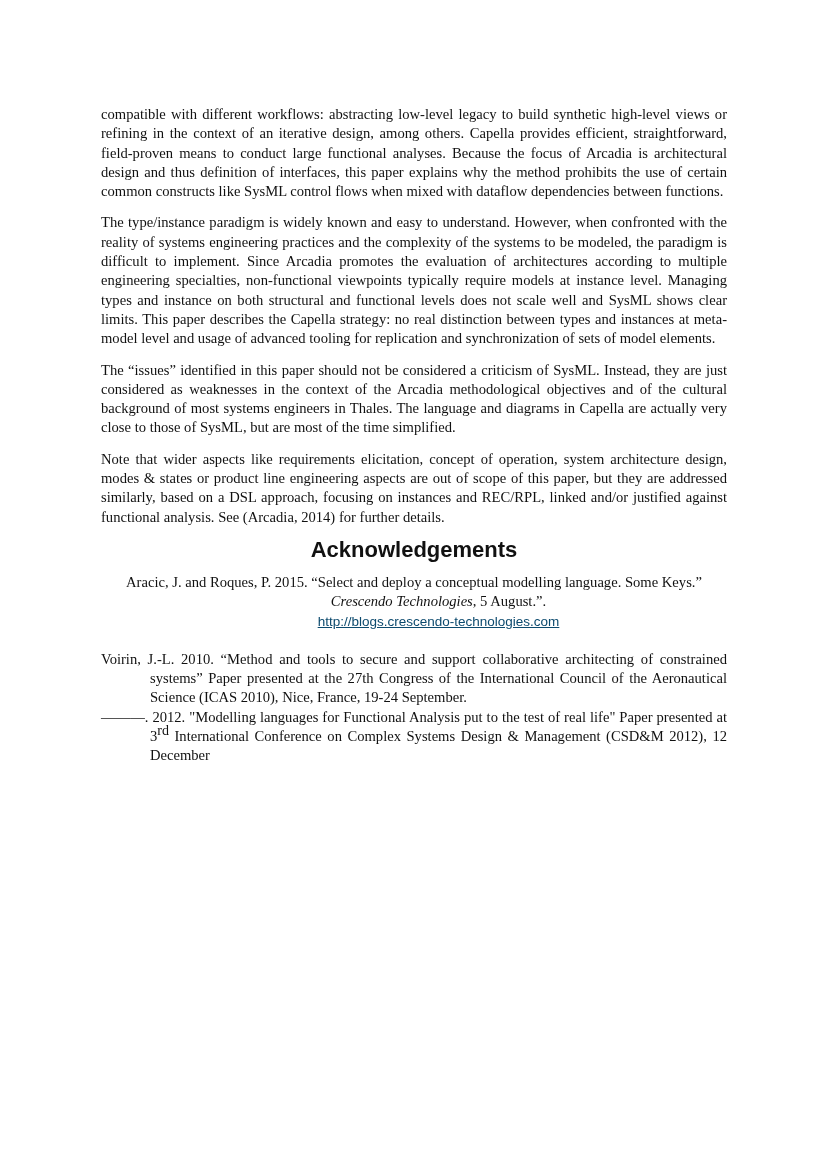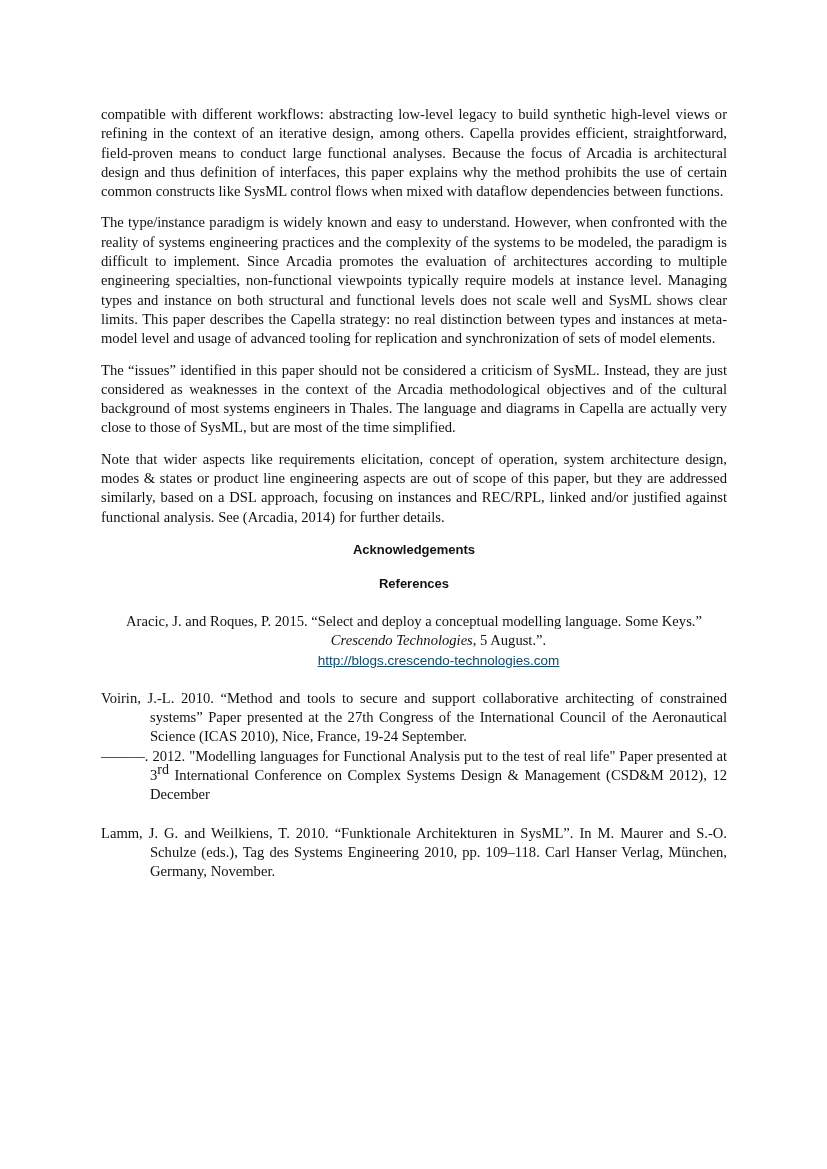--- a/index.html
+++ b/index.html
@@ -3,21 +3,21 @@
 <meta charset="utf-8">
 <style>
   html, body { margin: 0; padding: 0; background: #ffffff; }
   body { width: 827px; height: 1169px; position: relative; overflow: hidden; }
   .page {
     position: absolute; left: 101px; top: 105px; width: 626px;
     font-family: "Liberation Serif", serif; font-size: 14.6px; line-height: 19.3px; color: #111;
   }
   p.body { margin: 0 0 12px 0; text-align: justify; }
   h2 {
-    font-family: "Liberation Sans", sans-serif; font-weight: bold; font-size: 13px;
+    font-family: "Liberation Sans", sans-serif; font-weight: bold; font-size: 22px;
     text-align: center; margin: 0; line-height: 22px;
   }
   h2.ack { margin: 6px 0 12px 0; }
   h2.refs { margin: 4px 0 17px 0; }
   .ref { margin: 0 0 19px 0; padding-left: 49px; text-indent: -49px; text-align: center; }
   .ref.just { text-align: justify; }
   .ref.tight { margin-bottom: 0; }
   .link {
     font-family: "Liberation Sans", sans-serif; font-size: 13.5px; color: #0c4a6e;
     text-decoration: underline; display: inline-block; text-indent: 0;
@@ -29,31 +29,27 @@
 <body>
 
 <div class="page">
   <p class="body">compatible with different workflows: abstracting low-level legacy to build synthetic high-level views or refining in the context of an iterative design, among others. Capella provides efficient, straightforward, field-proven means to conduct large functional analyses. Because the focus of Arcadia is architectural design and thus definition of interfaces, this paper explains why the method prohibits the use of certain common constructs like SysML control flows when mixed with dataflow dependencies between functions.</p>
   <p class="body">The type/instance paradigm is widely known and easy to understand. However, when confronted with the reality of systems engineering practices and the complexity of the systems to be modeled, the paradigm is difficult to implement. Since Arcadia promotes the evaluation of architectures according to multiple engineering specialties, non-functional viewpoints typically require models at instance level. Managing types and instance on both structural and functional levels does not scale well and SysML shows clear limits. This paper describes the Capella strategy: no real distinction between types and instances at meta-model level and usage of advanced tooling for replication and synchronization of sets of model elements.</p>
   <p class="body">The “issues” identified in this paper should not be considered a criticism of SysML. Instead, they are just considered as weaknesses in the context of the Arcadia methodological objectives and of the cultural background of most systems engineers in Thales. The language and diagrams in Capella are actually very close to those of SysML, but are most of the time simplified.</p>
   <p class="body">Note that wider aspects like requirements elicitation, concept of operation, system architecture design, modes &amp; states or product line engineering aspects are out of scope of this paper, but they are addressed similarly, based on a DSL approach, focusing on instances and REC/RPL, linked and/or justified against functional analysis. See (Arcadia, 2014) for further details.</p>
 
   <h2 class="ack">Acknowledgements</h2>
 
-  <h2 class="refs">References</h2>
 
   <div class="ref">
     <span>Aracic, J. and Roques, P. 2015. “Select and deploy a conceptual modelling language. Some Keys.” </span><i>Crescendo Technologies</i><span>, 5 August.”.</span><br>
     <span class="link">http://blogs.crescendo-technologies.com</span>
   </div>
 
   <div class="ref just tight">
     <span>Voirin, J.-L. 2010. “Method and tools to secure and support collaborative architecting of constrained systems” Paper presented at the 27th Congress of the International Council of the Aeronautical Science (ICAS 2010), Nice, France, 19-24 September.</span>
   </div>
   <div class="ref just">
     <span>———. 2012. "Modelling languages for Functional Analysis put to the test of real life" Paper presented at 3</span><sup>rd</sup><span> International Conference on Complex Systems Design &amp; Management (CSD&amp;M 2012), 12 December</span>
   </div>
 
 
-  <div class="ref just">
-    <span>Lamm, J. G. and Weilkiens, T. 2010. “Funktionale Architekturen in SysML”. In M. Maurer and S.-O. Schulze (eds.), Tag des Systems Engineering 2010, pp. 109–118. Carl Hanser Verlag, München, Germany, November.</span>
-  </div>
 </div>
 
 </body></html>

